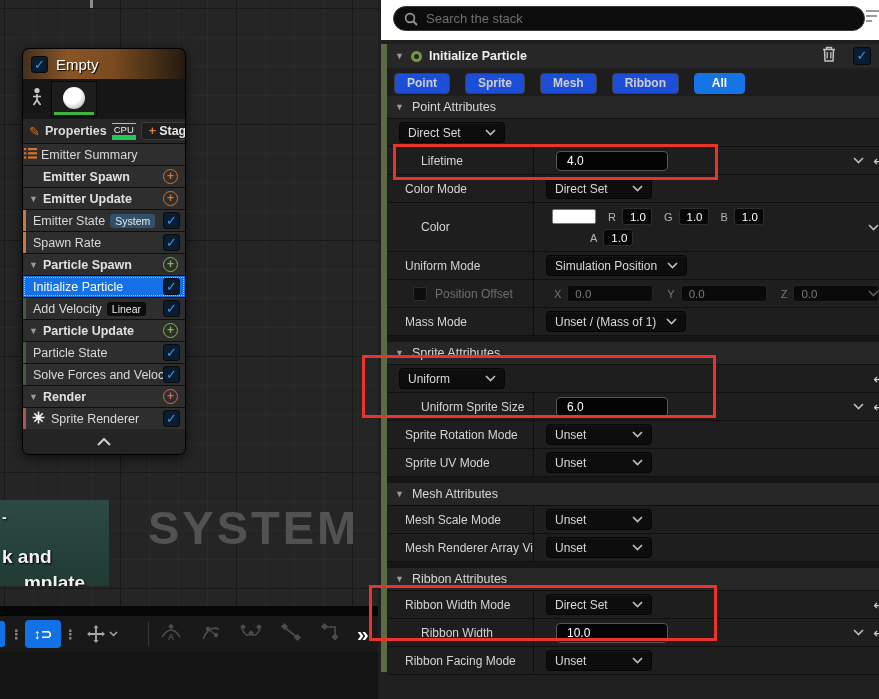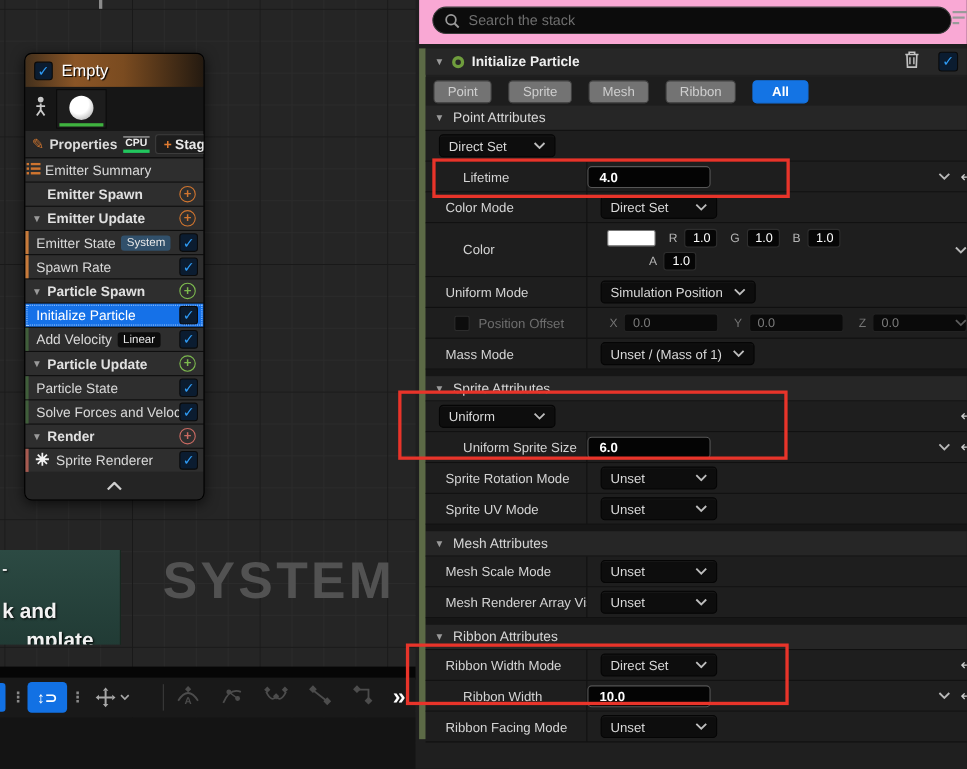--- a/index.html
+++ b/index.html
@@ -65,21 +65,21 @@
   .badge.dark { background:#0c0c0c; }
   .pluscircle { width:15px; height:15px; border-radius:50%; flex:none; border:1.5px solid; text-align:center;
     line-height:12px; font-size:12px; font-weight:bold; margin-right:2px; }
   .plus-orange { color:#d0752f; border-color:#d0752f; }
   .plus-green { color:#7cb94e; border-color:#7cb94e; }
   .plus-red { color:#c96a62; border-color:#c96a62; }
   .row-icon { width:14px; margin-right:4px; flex:none; text-align:center; }
   .props-row { height:24px; background:#272727; display:flex; align-items:center; gap:5px; padding:0 6px;
     color:#dcdcdc; font-size:12.5px; font-weight:bold; }
   .pencil-icon { color:#d0752f; font-size:13px; }
-  .cpu-badge { font-size:9.5px; font-weight:bold; color:#eee; border-top:1px solid #bbb; border-bottom:3px solid #22c55e; padding:0 2px; }
+  .cpu-badge { font-size:9.5px; font-weight:normal; color:#eee; border-top:1px solid #bbb; border-bottom:5px solid #22c55e; padding:0 2px; }
   .stage-btn { margin-left:auto; background:#1d1d1d; border:1px solid #3c3c3c; border-radius:3px;
     padding:1px 7px; font-size:12.5px; color:#e8e8e8; display:flex; gap:3px; align-items:center; }
   .stage-btn .plus { color:#e07b30; font-weight:bold; }
   .collapse-row { height:25px; background:#242424; display:flex; align-items:center; justify-content:center; }
 
   
   .bottom-black { position:absolute; left:0; top:606px; width:378px; height:12px; background:#060606; }
   .toolbar { position:absolute; left:0; top:616px; width:378px; height:36px; background:#191919;
     display:flex; align-items:center; }
   .tb-sliver { width:5px; height:26px; background:#1271e4; border-radius:0 3px 3px 0; margin-right:5px; }
@@ -88,43 +88,43 @@
     color:#fff; display:flex; align-items:center; justify-content:center; font-size:14px; font-weight:bold; }
   .tb-move { display:flex; align-items:center; gap:3px; margin:0 8px 0 10px; color:#a8a8a8; }
   .tb-sep { width:1px; height:24px; background:#3a3a3a; margin:0 10px 0 22px; }
   .tb-curves { display:flex; align-items:center; gap:16px; }
   .tb-curve { opacity:.55; }
   .tb-expand { margin-left:14px; color:#fff; font-size:21px; font-weight:bold; }
   .below-toolbar { position:absolute; left:0; top:652px; width:378px; height:47px; background:#141414; }
 
   
   .panel { position:absolute; left:378px; top:0; width:501px; height:699px; background:#1f1f1f; overflow:hidden; }
-  .searchbar-zone { position:absolute; left:3px; top:0; width:498px; height:40px; background:#f9a8d4; }
+  .searchbar-zone { position:absolute; left:3px; top:0; width:498px; height:40px; background:#ffffff; }
   .search-pill { position:absolute; left:12px; top:6px; width:472px; height:25px; background:#0c0c0c;
     border:1px solid #3a3a3a; border-radius:13px; display:flex; align-items:center; gap:8px; padding:0 10px; }
   .search-pill .ph { color:#6f6f6f; font-size:13px; }
   .filter-icon { position:absolute; right:-5px; top:10px; width:18px; display:flex; flex-direction:column; gap:3px; }
   .filter-icon i { display:block; height:2px; background:#9a9a9a; }
   .filter-icon i:nth-child(1){width:16px;} .filter-icon i:nth-child(2){width:11px;} .filter-icon i:nth-child(3){width:6px;}
 
   .green-strip { position:absolute; left:3px; top:44px; width:6px; height:628px; background:#5c6a46; }
 
   .stack-header { position:absolute; left:9px; top:44px; width:492px; height:24px; background:#272727;
     display:flex; align-items:center; gap:7px; padding:0 8px; }
   .stack-header .tri { color:#9a9a9a; font-size:9px; }
   .ring-icon { width:11px; height:11px; border:3px solid #6f9d3d; border-radius:50%; }
   .stack-title { color:#efefef; font-weight:bold; font-size:12.5px; }
   .stack-header .sp { flex:1; }
   .trash-icon { color:#c2c2c2; margin-right:10px; }
   .stack-header .check { width:18px; height:18px; background:#0b1c30; }
 
   .tabs { position:absolute; left:9px; top:70px; width:492px; height:26px; background:#1d1d1d;
     display:flex; align-items:center; gap:15px; padding-left:7px; }
-  .tab { min-width:51px; height:21px; background:#737373; border:1px solid #404040; border-radius:4px;
-    color:#cfcfcf; font-size:12px; display:flex; align-items:center; justify-content:center; padding:0 12px; }
+  .tab { min-width:51px; height:21px; background:#1d4ed8; border:1px solid #404040; border-radius:4px;
+    color:#cfcfcf; font-size:12px; display:flex; align-items:center; justify-content:center; padding:0 12px;font-weight:bold; }
   .tab.active { background:#1474e4; border-color:#1474e4; color:#fff; font-weight:bold; }
 
   .rows-zone { position:absolute; left:9px; top:96px; width:492px; }
   .section-gap { height:6px; background:#161616; }
   .sec-header { height:23px; background:#262626; display:flex; align-items:center; gap:8px;
     padding-left:8px; border-bottom:1px solid #101010; }
   .sec-header .tri { color:#9a9a9a; font-size:9px; }
   .sec-header .t { color:#d6d6d6; font-size:12.5px; }
   .drow { position:relative; min-height:28px; background:#1e1e1e; border-bottom:1px solid #101010;
     display:flex; align-items:stretch; }
@@ -133,22 +133,22 @@
   .label-cell .lt { color:#d4d4d4; font-size:12px; padding-left:18px; }
   .drow.indent .label-cell .lt { padding-left:34px; }
   .drow.disabled .label-cell .lt { color:#6d6d6d; padding-left:8px; }
   .drow.disabled .pre-check { margin-left:26px; width:14px; height:14px; background:#0d0d0d;
     border:1px solid #2c2c2c; border-radius:2px; flex:none; }
   .value-cell { flex:1; display:flex; align-items:center; position:relative; }
   .dropdown { margin-left:12px; min-width:106px; height:21px; background:#0d0d0d; border:1px solid #050505;
     border-radius:4px; display:flex; align-items:center; justify-content:space-between; gap:10px; padding:0 8px;
     color:#d8d8d8; font-size:12px; white-space:nowrap; box-shadow:0 1px 0 rgba(255,255,255,.04) inset; }
   .dropdown .chev { color:#bdbdbd; display:flex; }
-  .numinput { width:112px; height:20px; background:#040404; border:1px solid #565656;
-    border-radius:4px; color:#fff; font-size:12px; display:flex; align-items:center; padding-left:10px;font-weight:bold; }
+  .numinput { margin-left:22px; width:112px; height:20px; background:#040404; border:1px solid #565656;
+    border-radius:4px; color:#fff; font-size:12px; display:flex; align-items:center; padding-left:10px; }
   .right-icons { position:absolute; right:0; top:0; bottom:0; display:flex; align-items:center; gap:9px; }
   .chev-down { color:#b9b9b9; display:flex; }
   .drow.disabled .chev-down { color:#5d5d5d; }
   .reset-arrow { color:#cfcfcf; font-size:14px; margin-right:-6px; }
   .color-wrap { margin-left:18px; display:flex; flex-direction:column; gap:4px; padding:5px 0; }
   .color-line { display:flex; align-items:center; gap:6px; }
   .swatch { width:44px; height:15px; background:#fff; border-radius:2px; border:1px solid #777; }
   .chan-label { color:#b5b5b5; font-size:11px; margin-left:6px; }
   .chan-input { width:30px; height:17px; background:#060606; border:1px solid #2e2e2e; border-radius:3px;
     color:#fff; font-size:11.5px; display:flex; align-items:center; padding-left:7px; }

